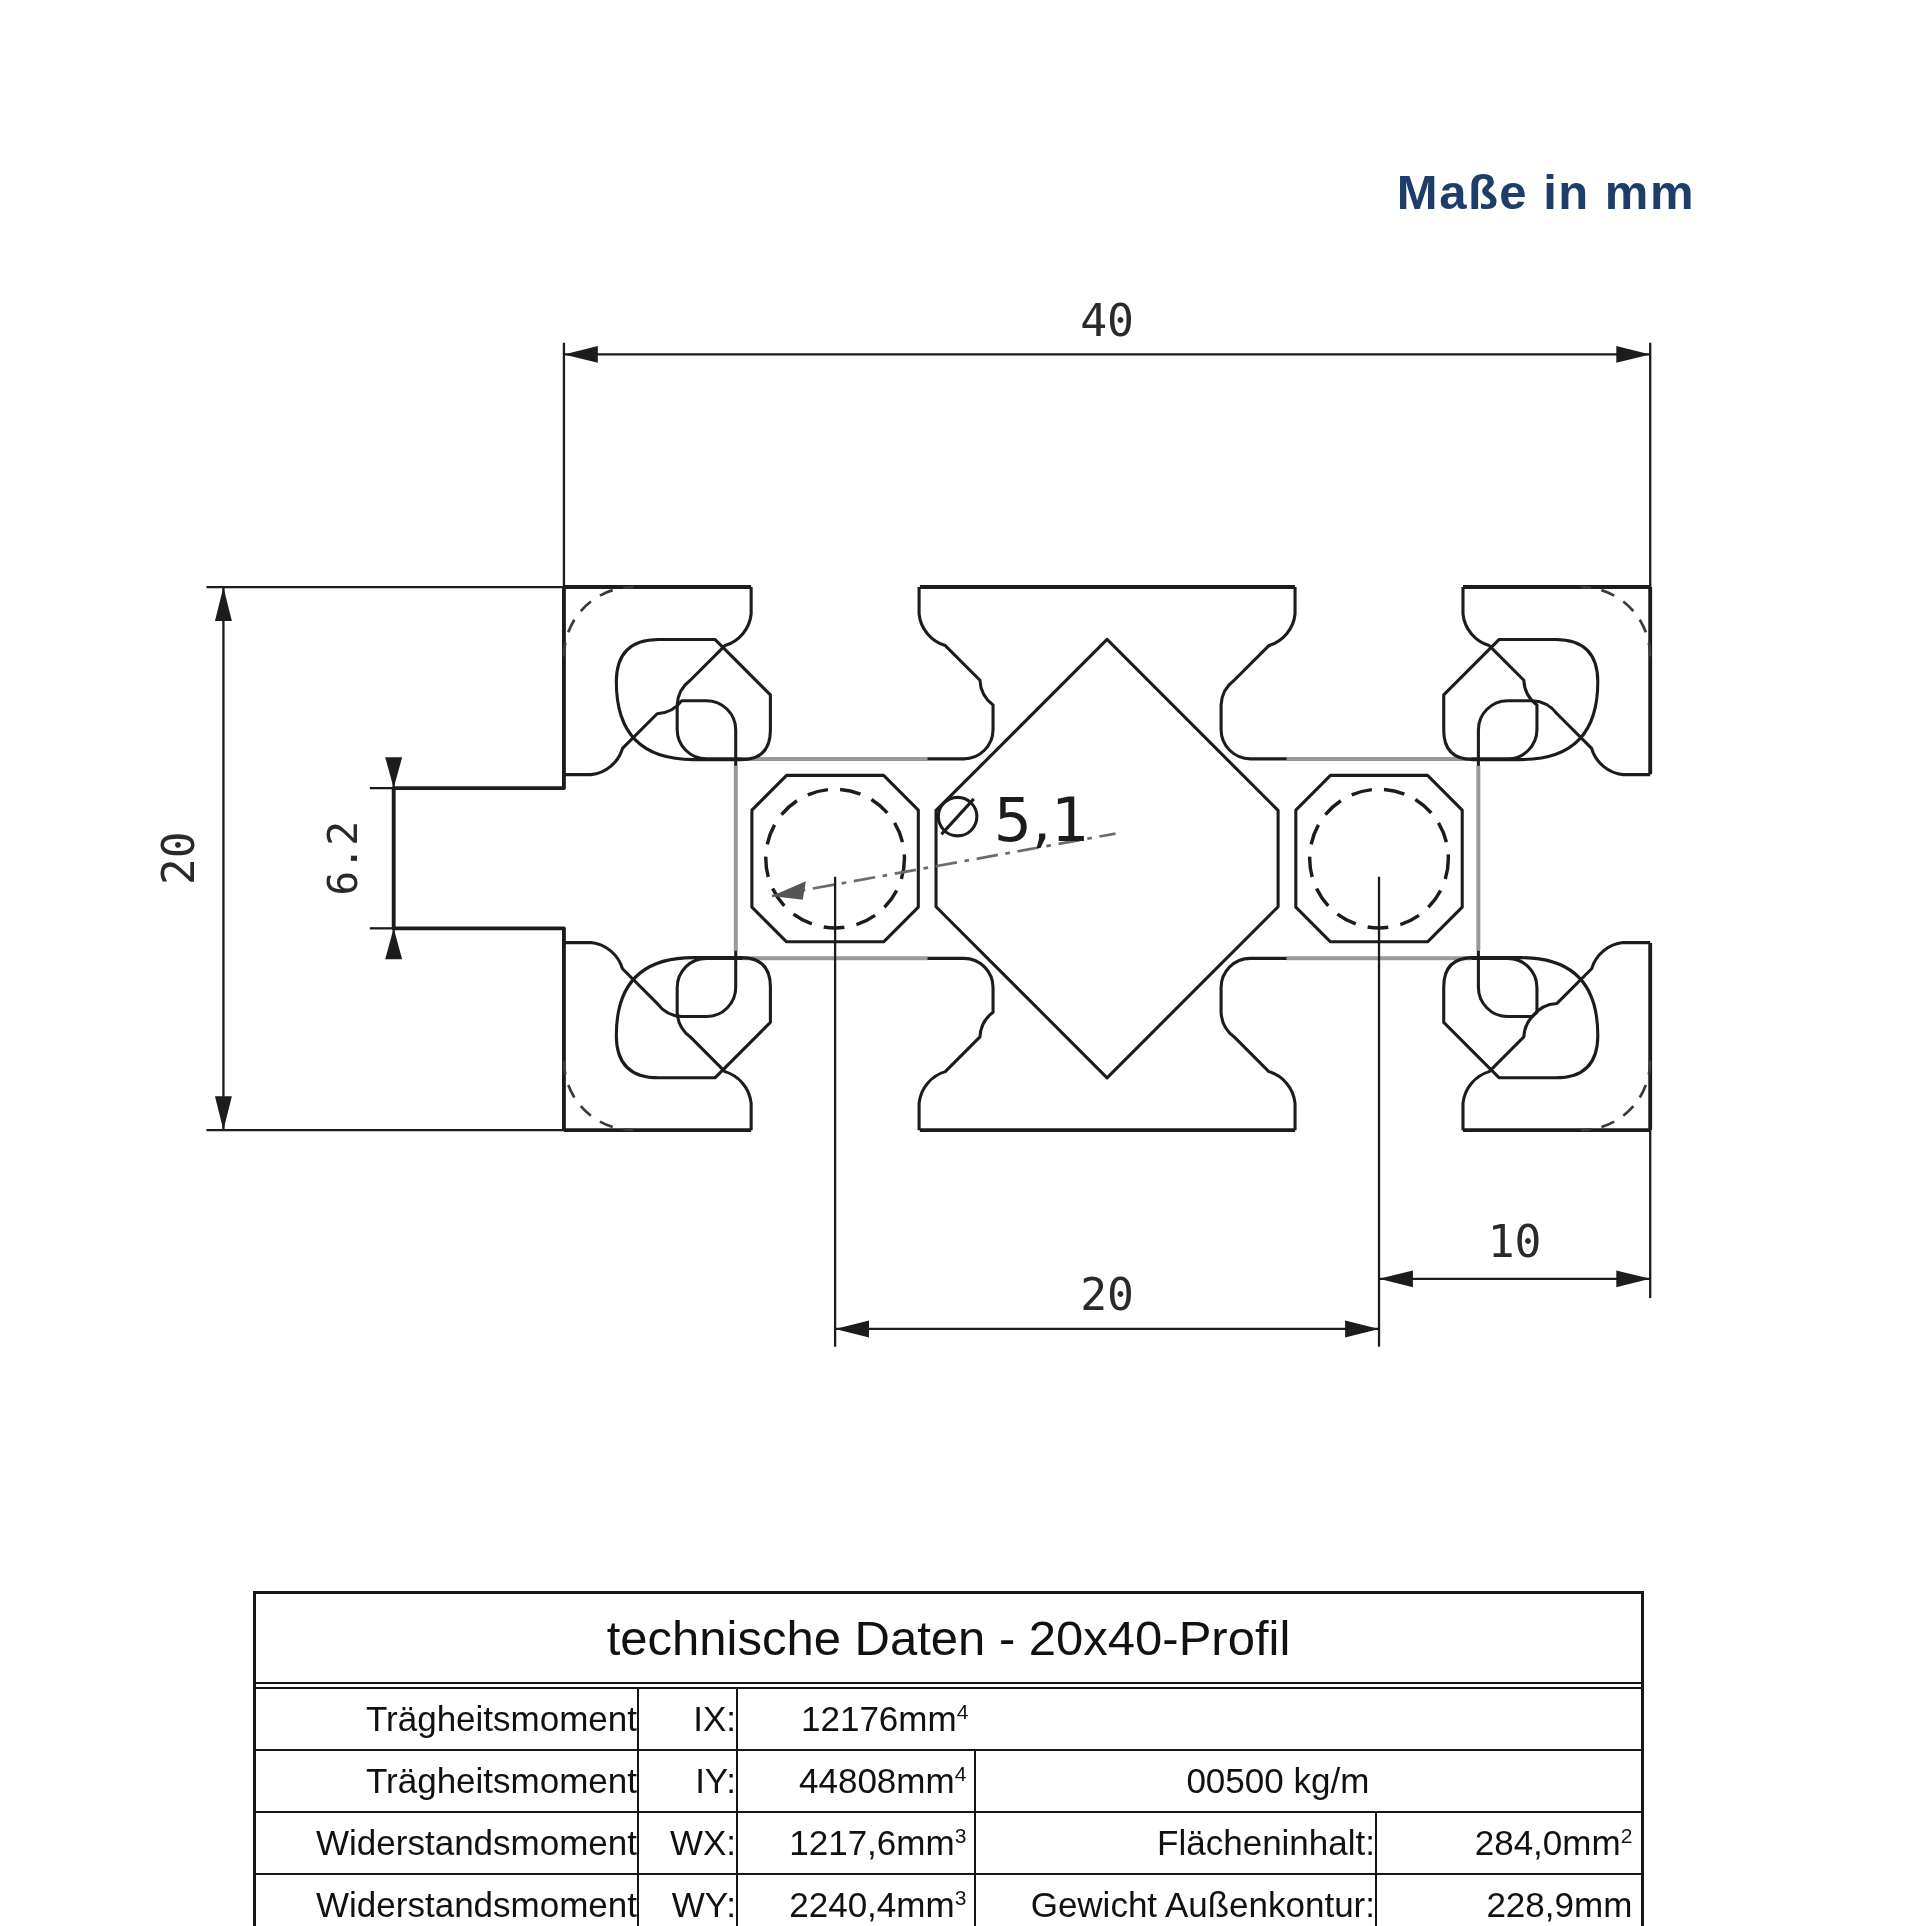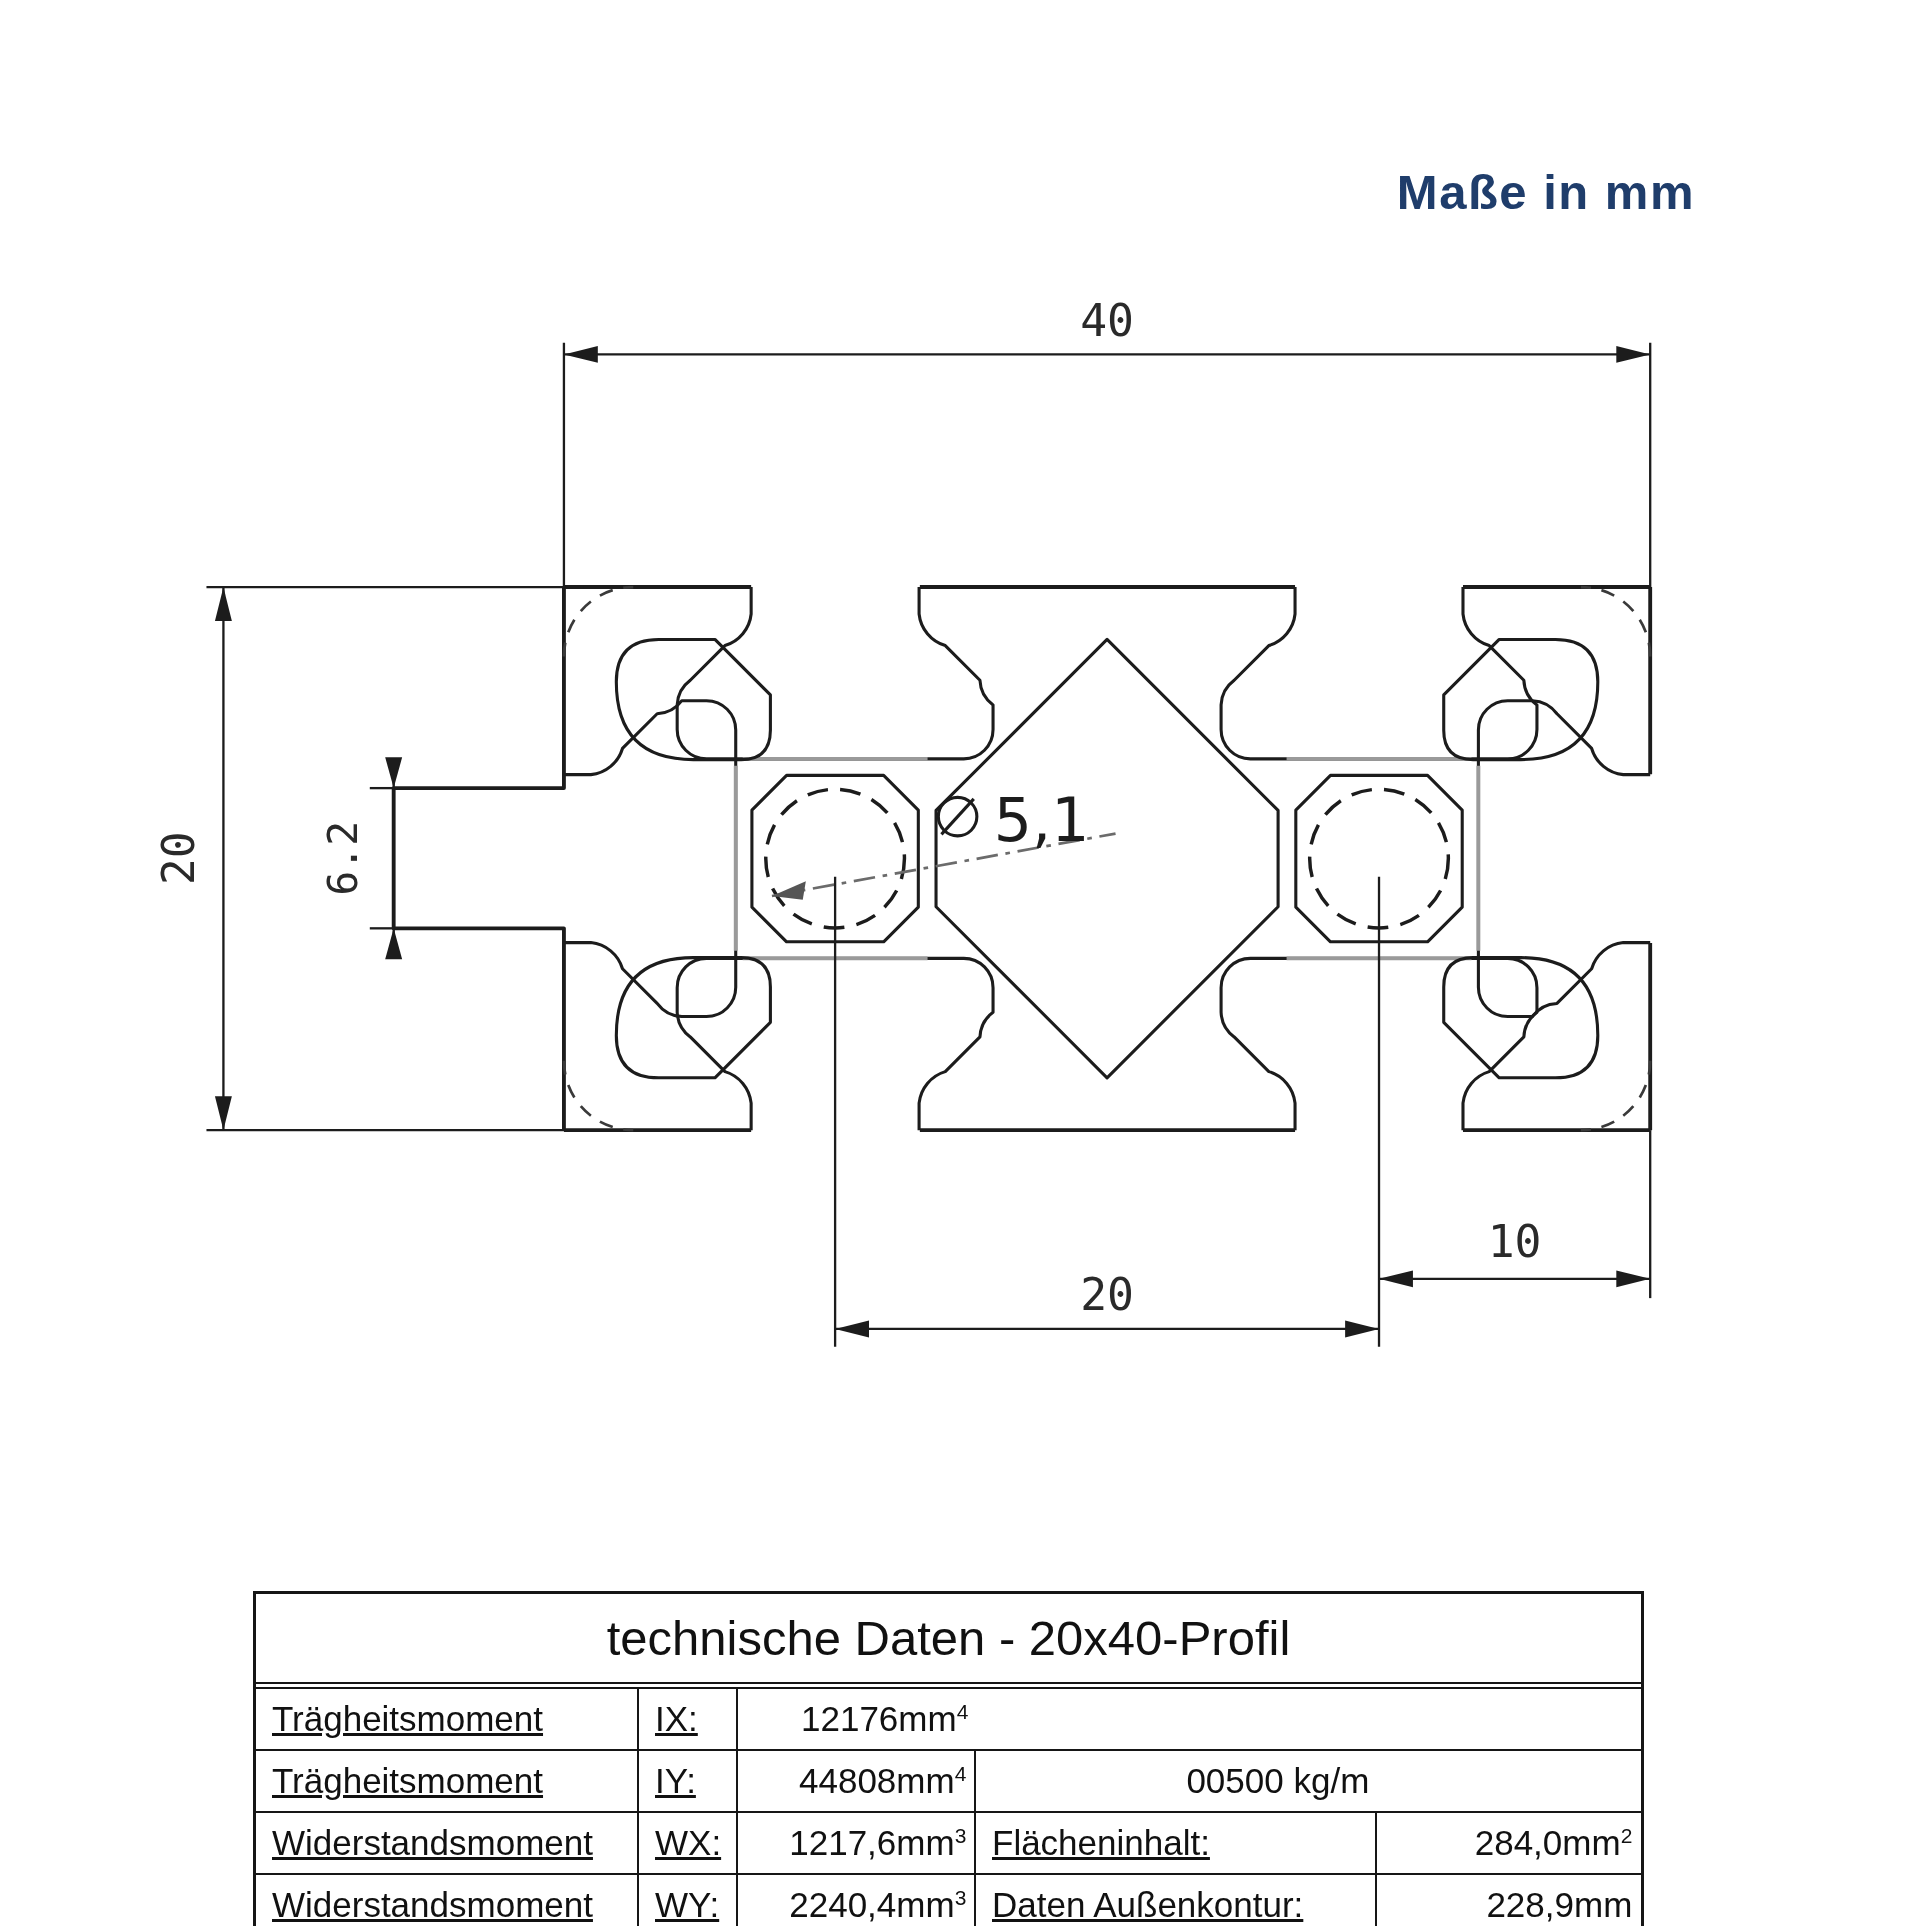--- a/index.html
+++ b/index.html
@@ -16,21 +16,21 @@
              border:3.9px solid #161616;background:#fff;}
   #tbl-title{height:88px;display:flex;align-items:center;justify-content:center;
              font-size:49px;font-weight:normal;color:#111;
              border-bottom:7px double #161616;}
   .trow{display:grid;grid-template-columns:383px 99px 238px 401px 263px;height:60px;
         border-bottom:2.3px solid #161616;}
   .trow:last-child{border-bottom:none;}
   .tcell{display:flex;align-items:center;font-size:35px;color:#111;box-sizing:border-box;
          border-right:2.3px solid #161616;overflow:hidden;white-space:nowrap;}
   .tcell:last-child{border-right:none;}
-  .c-left{justify-content:flex-start;padding-left:16px;text-decoration:underline;}
+  .c-left{justify-content:flex-end;padding-left:16px;}
   .c-right{justify-content:flex-end;padding-right:7.7px;margin-left:17px;}
   .tcell sup{font-size:60%;line-height:0;vertical-align:super;margin-top:-14px;}
 </style>
 </head>
 <body>
 
 <div id="note">Maße in mm</div>
 
 <svg id="drawing" width="1926" height="1926" viewBox="0 0 2500 2500">
   <defs>
@@ -219,21 +219,21 @@
         <span>Widerstandsmoment</span>
       </div>
     <div class="tcell c-left">
         <span>WY:</span>
       </div>
     <div class="tcell c-right">
         <span>2240,4mm</span>
         <sup>3</sup>
       </div>
     <div class="tcell c-left">
-        <span>Daten Außenkontur:</span>
+        <span>Gewicht Außenkontur:</span>
       </div>
     <div class="tcell c-right">
         <span>228,9mm</span>
         <sup></sup>
       </div>
   </div>
 </div>
 
 
 </body></html>

